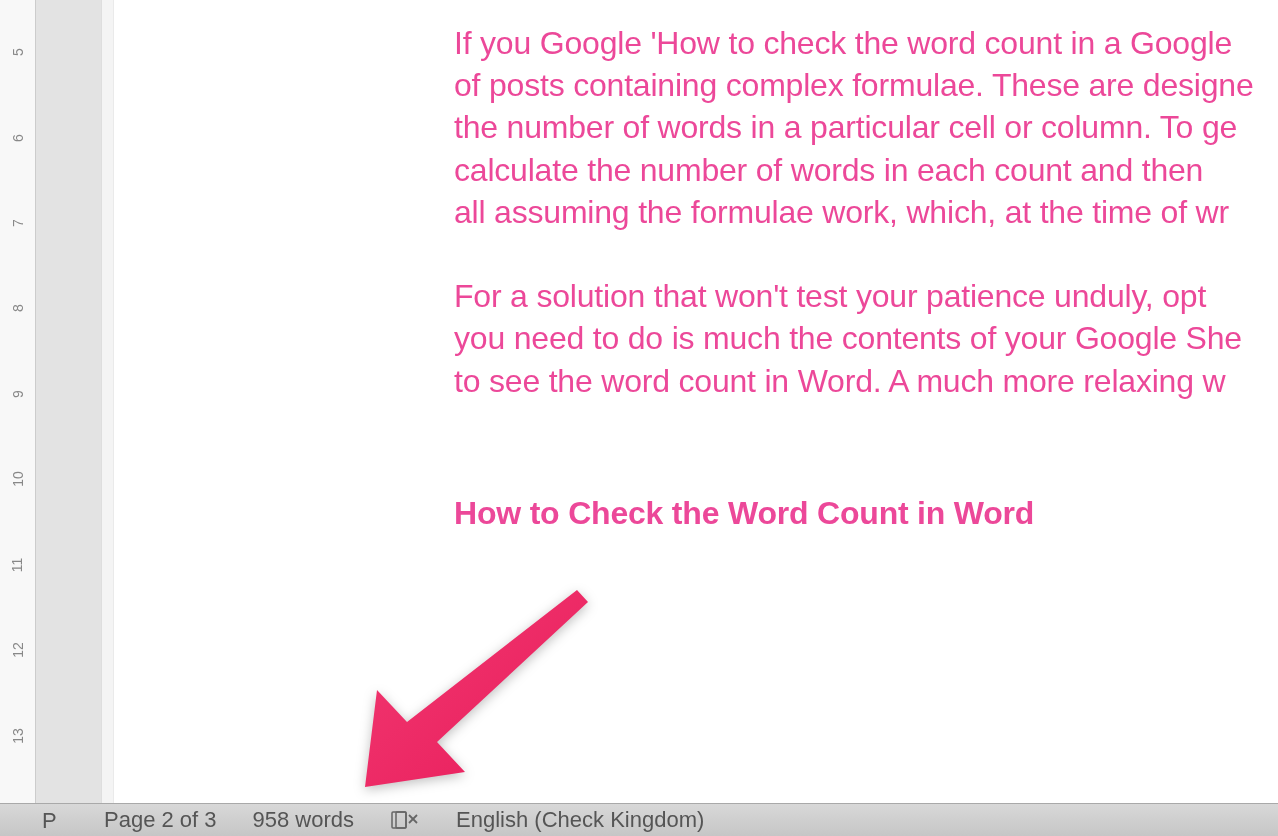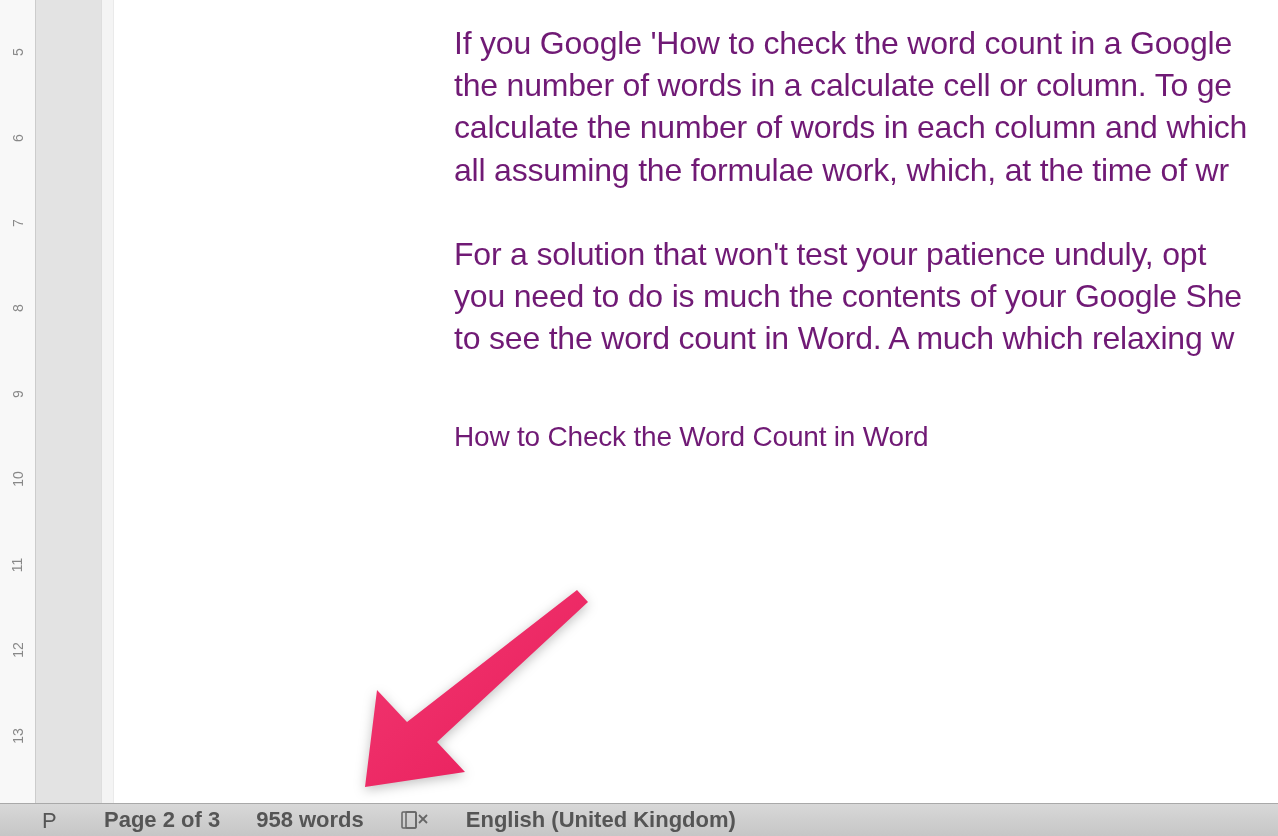--- a/index.html
+++ b/index.html
@@ -66,57 +66,56 @@
       position: absolute;
       left: 114px;
       top: 0;
       right: 0;
       height: 803px;
       background: #ffffff;
       padding-left: 340px;
       padding-top: 22px;
       font-size: 32px;
       line-height: 1.32;
-      color: #701a75;
+      color: #ec4899;
       letter-spacing: -0.2px;
       overflow: hidden;
       white-space: nowrap;
     }
     .doc-paragraph {
       margin-bottom: 42px;
       white-space: normal;
     }
     .doc-paragraph .line {
       white-space: nowrap;
       overflow: hidden;
     }
     .doc-heading {
-      font-weight: 400;
-      font-size: 28px;
-      margin-top: 59px;
+      font-weight: 700;
+      font-size: 32px;
+      margin-top: 90px;
     }
     .status-bar {
       position: absolute;
       left: 0;
       bottom: 0;
       width: 100%;
       height: 33px;
       background: linear-gradient(to bottom, #d8d8d8, #c6c6c6);
       border-top: 1px solid #a9a9a9;
       display: flex;
       align-items: center;
       font-size: 22px;
       color: #555;
       padding-left: 42px;
       gap: 0;
     }
     .status-item {
       margin-right: 36px;
       cursor: pointer;
-      font-weight: bold;
     }
     .spell-icon {
       display: inline-flex;
       align-items: center;
       margin-right: 36px;
       cursor: pointer;
     }
     .arrow-annotation {
       position: absolute;
       pointer-events: none;
@@ -159,28 +158,29 @@
       <span class="ruler-label">13</span>
     </div>
 </div>
 
 <div class="margin-strip"></div>
 <div class="page-edge"></div>
 
 <div class="document-area">
   <div class="doc-paragraph">
     <div class="line">If you Google 'How to check the word count in a Google</div>
-    <div class="line">the number of words in a calculate cell or column. To ge</div>
-    <div class="line">calculate the number of words in each column and which </div>
+    <div class="line">of posts containing complex formulae. These are designe</div>
+    <div class="line">the number of words in a particular cell or column. To ge</div>
+    <div class="line">calculate the number of words in each count and then </div>
     <div class="line">all assuming the formulae work, which, at the time of wr</div>
   </div>
   <div class="doc-paragraph">
     <div class="line">For a solution that won't test your patience unduly, opt </div>
     <div class="line">you need to do is much the contents of your Google She</div>
-    <div class="line">to see the word count in Word. A much which relaxing w</div>
+    <div class="line">to see the word count in Word. A much more relaxing w</div>
   </div>
   <div class="doc-heading">How to Check the Word Count in Word</div>
 </div>
 
 <div class="arrow-annotation" style="left:345px; top:582px;">
   <svg class="arrow-svg" width="260" height="230" viewBox="0 0 260 230">
     <defs>
       <linearGradient id="arrowGrad" x1="0%" y1="0%" x2="100%" y2="100%">
         <stop offset="0%" stop-color="#f23a72"></stop>
         <stop offset="100%" stop-color="#e81b5a"></stop>
@@ -197,14 +197,14 @@
   <span class="status-item">Page 2 of 3</span>
   <span class="status-item">958 words</span>
   <span class="spell-icon">
     <svg width="30" height="22" viewBox="0 0 30 22">
       <rect x="2" y="3" width="14" height="16" rx="1" fill="none" stroke="#666" stroke-width="1.5"></rect>
       <rect x="6" y="3" width="10" height="16" rx="1" fill="none" stroke="#666" stroke-width="1.5"></rect>
       <line x1="19" y1="6" x2="27" y2="14" stroke="#666" stroke-width="1.8"></line>
       <line x1="27" y1="6" x2="19" y2="14" stroke="#666" stroke-width="1.8"></line>
     </svg>
   </span>
-  <span class="status-item">English (United Kingdom)</span>
+  <span class="status-item">English (Check Kingdom)</span>
 </div>
 
 </body></html>

